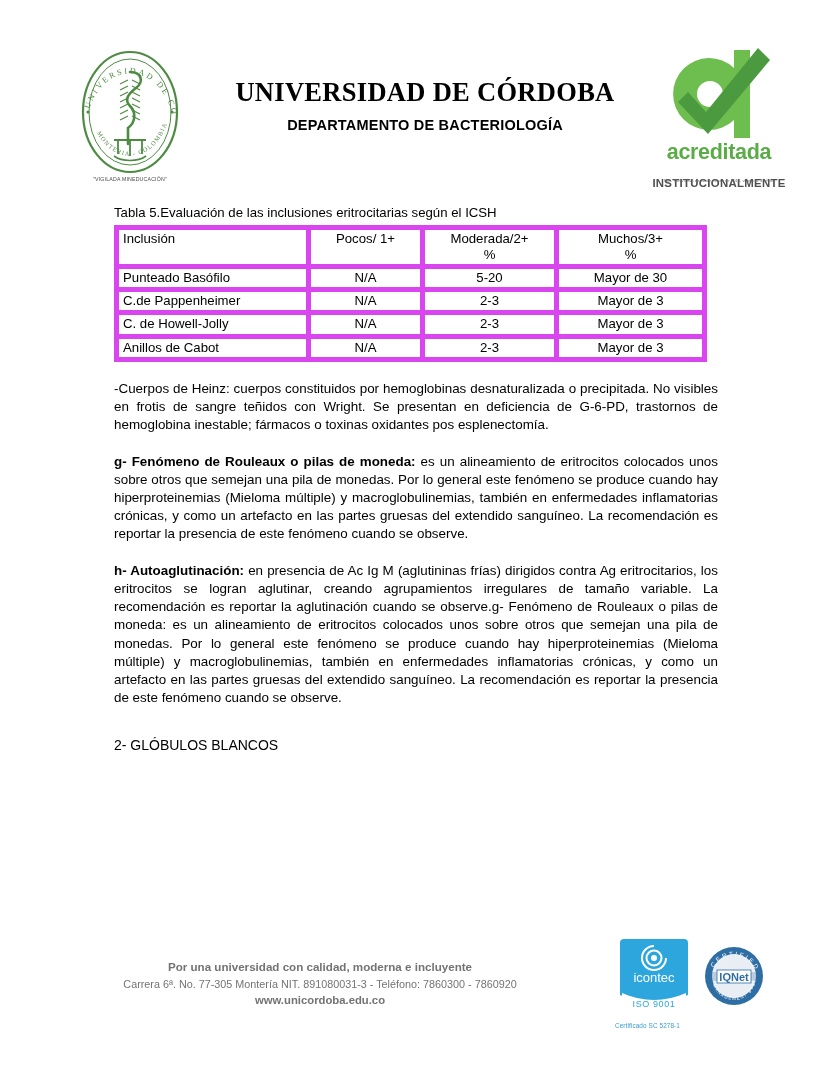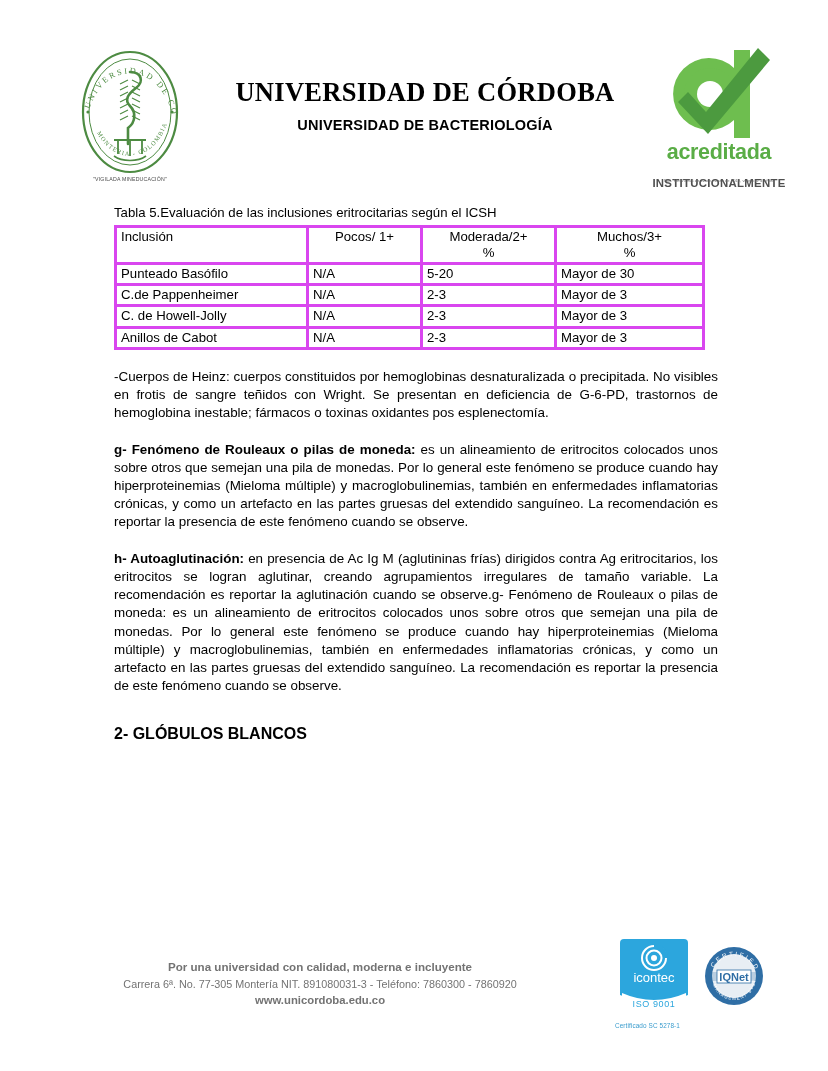--- a/index.html
+++ b/index.html
@@ -138,49 +138,49 @@
     white-space: nowrap;
   }
 
   table.icsh {
     border-collapse: collapse;
     width: 588px;
     table-layout: fixed;
     font-size: 13.2px;
   }
   table.icsh th, table.icsh td {
-    border: 3px solid #d946ef;
+    border: 5px solid #d946ef;
     padding: 1px 4px;
     vertical-align: top;
     font-weight: normal;
     line-height: 1.23;
   }
   table.icsh col.c1 { width: 192px; }
   table.icsh col.c2 { width: 114px; }
   table.icsh col.c3 { width: 134px; }
   table.icsh col.c4 { width: 148px; }
 
   table.icsh th.h1 { text-align: left; }
   table.icsh th.hc { text-align: center; }
   table.icsh td.d1 { text-align: left; }
-  table.icsh td.dc { }
+  table.icsh td.dc { text-align: center; }
   .hdr-two-line { display: block; }
 
   .para {
     font-size: 13.4px;
     line-height: 1.36;
     text-align: justify;
     margin-top: 18px;
   }
   .para.first { margin-top: 21px; }
   .para b { font-weight: bold; }
 
   .section-head {
-    font-size: 16px;
-    font-weight: bold;
+    font-size: 14px;
+    font-weight: normal;
     margin-top: 30px;
   }
 
   
   .footer {
     position: absolute;
     left: 0;
     top: 955px;
     width: 828px;
     height: 116px;
@@ -260,21 +260,21 @@
         <path d="M 44,92 L 76,92" stroke="#4d8b42" stroke-width="2"></path>
         <path d="M 48,92 L 48,106 M 72,92 L 72,106" stroke="#4d8b42" stroke-width="1.8"></path>
         <path d="M 60,92 L 60,108" stroke="#4d8b42" stroke-width="1.8"></path>
         <path d="M 44,108 C 52,114 68,114 76,108" fill="none" stroke="#4d8b42" stroke-width="1.6"></path>
       </svg>
       <div class="seal-caption">"VIGILADA MINEDUCACIÓN"</div>
     </div>
 
     <div class="title-block">
       <div class="uni-title">UNIVERSIDAD DE CÓRDOBA</div>
-      <div class="dept-line">UNIVERSIDAD DE BACTERIOLOGÍA</div>
+      <div class="dept-line">DEPARTAMENTO DE BACTERIOLOGÍA</div>
     </div>
 
     <div class="acc-logo">
       <svg class="acc-mark" viewBox="0 0 108 96">
 
         <path d="M 84,4 L 84,92 L 68,92 L 68,74 A 36,36 0 1 1 68,22 L 68,4 Z" fill="#6ebe4f"></path>
         <circle cx="44" cy="48" r="26" fill="#6ebe4f"></circle>
         <circle cx="44" cy="48" r="13" fill="#ffffff"></circle>
 
         <path d="M 22,46 L 40,66 L 92,2 L 104,14 L 42,88 L 12,56 Z" fill="#4c9a3f"></path>

